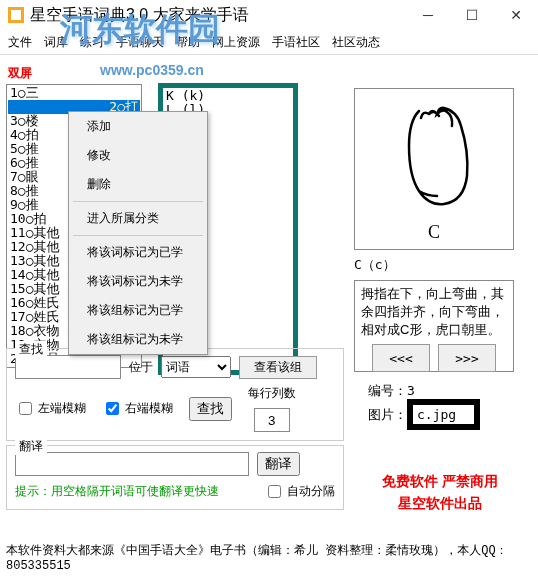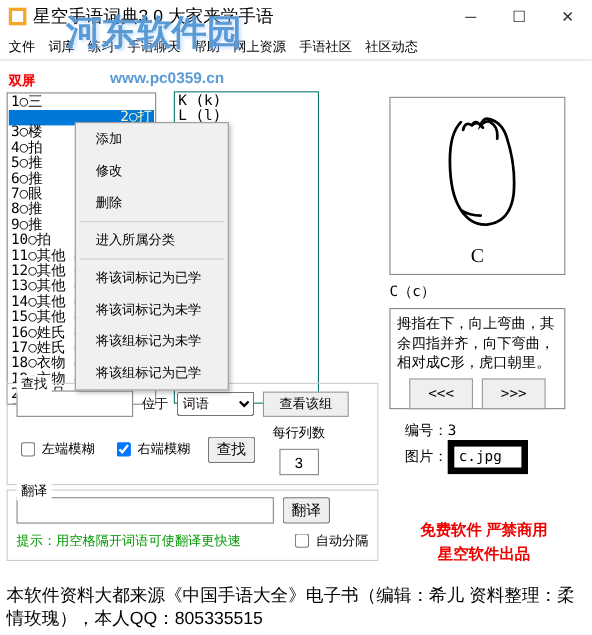--- a/index.html
+++ b/index.html
@@ -17,21 +17,21 @@
 .workspace { padding: 6px; display: flex; gap: 16px; position: relative; }
 .leftpane { width: 136px; display: flex; flex-direction: column; }
 .grouplabel { font-size: 12px; font-weight: bold; margin: 4px 0 2px 2px; }
 .grouplabel.red { color: #e00; text-shadow: 0 0 2px rgba(255,0,0,.3); }
 .listbox { border: 1px solid #888; background: #fff; height: 280px; overflow: hidden; font-family: "SimSun", monospace; font-size: 13px; line-height: 14px; padding: 1px; }
 .listbox .row { padding: 0px 2px; white-space: nowrap; }
 .listbox .row.sel { background: #0078d7; color: #fef9c3; text-align: right; }
 .contextmenu { position: absolute; top: 56px; left: 68px; width: 138px; background: #f0f0f0; border: 1px solid #999; box-shadow: 2px 2px 4px rgba(0,0,0,.25); z-index: 10; }
 .contextmenu .cmi { padding: 6px 18px; font-size: 12px; }
 .contextmenu .sep { height: 1px; background: #ccc; margin: 2px 4px; }
-.centerlist { border: 1px solid #0f766e; background: #fff; width: 128px; height: 280px; overflow: hidden; font-family: "SimSun", monospace; font-size: 13px; line-height: 14px; padding: 1px; margin-top: 22px; }
+.centerlist { border: 5px solid #0f766e; background: #fff; width: 128px; height: 280px; overflow: hidden; font-family: "SimSun", monospace; font-size: 13px; line-height: 14px; padding: 1px; margin-top: 22px; }
 .centerlist .row { padding: 0 2px; white-space: nowrap; }
 .centerarea { position: absolute; left: 354px; top: 33px; width: 160px; height: 284px; display: flex; flex-direction: column; gap: 4px; }
 .glyphbox { border: 1px solid #888; background: #fff; height: 168px; display: flex; align-items: center; justify-content: center; flex-direction: column; }
 .glyphbox svg { width: 90px; height: 120px; }
 .glyphbox .cap { font-family: Georgia, serif; font-size: 18px; margin-top: 6px; }
 .descbox { border: 1px solid #888; background: #fff; height: 86px; padding: 4px 6px; font-size: 13px; line-height: 18px; overflow: hidden; }
 .seglabel { font-family: "SimSun", monospace; font-size: 13px; margin: 2px 0; }
 .bottom { position: absolute; top: 342px; left: 0; right: 0; padding: 6px; }
 .fieldset { border: 1px solid #ccc; padding: 6px 8px 8px; margin-bottom: 4px; position: relative; }
 .fieldset .legend { position: absolute; top: -8px; left: 8px; background: #fff; padding: 0 4px; font-size: 12px; }
@@ -46,21 +46,21 @@
 .colrow input[type="text"] { width: 30px; height: 20px; border: 1px solid #888; text-align: center; }
 .rightinfo { position: absolute; right: 14px; top: 344px; width: 156px; font-size: 13px; font-family: "SimSun", monospace; }
 .navbtns { display: flex; gap: 8px; margin-bottom: 10px; padding-left: 4px; }
 .navbtns .nav { width: 56px; height: 26px; background: #efefef; border: 1px solid #999; font-family: monospace; display: flex; align-items: center; justify-content: center; }
 .fanyi-field { border: 1px solid #ccc; padding: 6px 8px 8px; margin-top: 4px; position: relative; width: 320px; }
 .fanyi-field .legend { position: absolute; top: -8px; left: 8px; background: #fff; padding: 0 4px; font-size: 12px; }
 .fanyi-row { display: flex; align-items: center; gap: 8px; }
 .fanyi-row input[type="text"] { width: 228px; height: 20px; border: 1px solid #888; }
 .tip { color: #090; font-size: 12px; margin-top: 0; }
 .brand { position: absolute; right: 18px; top: 470px; width: 160px; text-align: center; color: #e00; font-size: 14px; font-weight: 600; line-height: 22px; }
-.footer { position: absolute; bottom: 4px; left: 6px; right: 6px; font-size: 16px; color: #000; font-family: Liberation Sans, sans-serif; }
+.footer { position: absolute; bottom: 4px; left: 6px; right: 6px; font-size: 12px; color: #000; font-family: Liberation Mono, monospace; }
 </style>
 </head>
 <body>
 
 <div class="window">
   <div class="titlebar">
     <div class="icon"></div>
     <div class="title">星空手语词典3.0        大家来学手语</div>
     <div class="winbtns">
       <div class="winbtn">─</div>
@@ -113,22 +113,22 @@
 
     <div class="contextmenu" id="ctxmenu">
         <div class="cmi">添加</div>
         <div class="cmi">修改</div>
         <div class="cmi">删除</div>
         <div class="sep"></div>
         <div class="cmi">进入所属分类</div>
         <div class="sep"></div>
         <div class="cmi">将该词标记为已学</div>
         <div class="cmi">将该词标记为未学</div>
+        <div class="cmi">将该组标记为已学</div>
         <div class="cmi">将该组标记为未学</div>
-        <div class="cmi">将该组标记为已学</div>
       </div>
 
     <div class="centerlist" id="centerlist">
         <div class="row">K (k)</div>
         <div class="row">L (l)</div>
         <div class="row">M (m)</div>
         <div class="row">N (n)</div>
         <div class="row">O (o)</div>
         <div class="row">P (p)</div>
         <div class="row">Q (q)</div>

